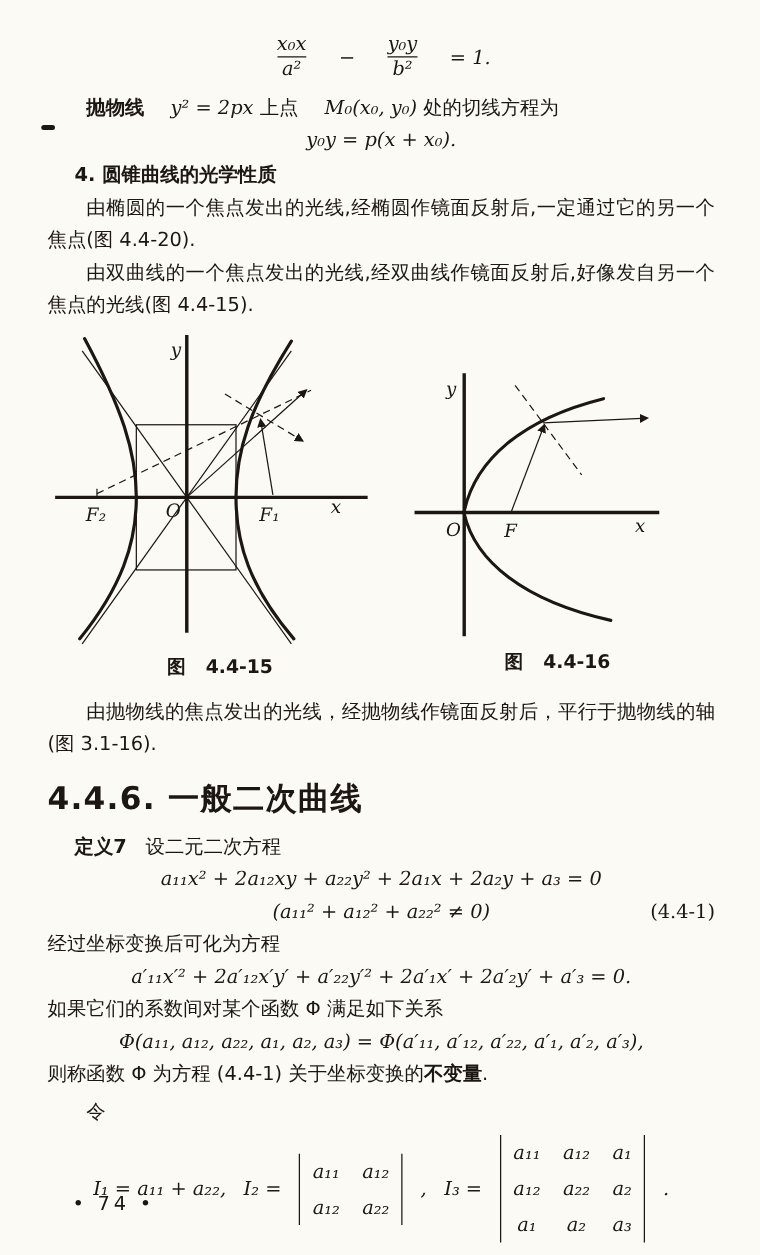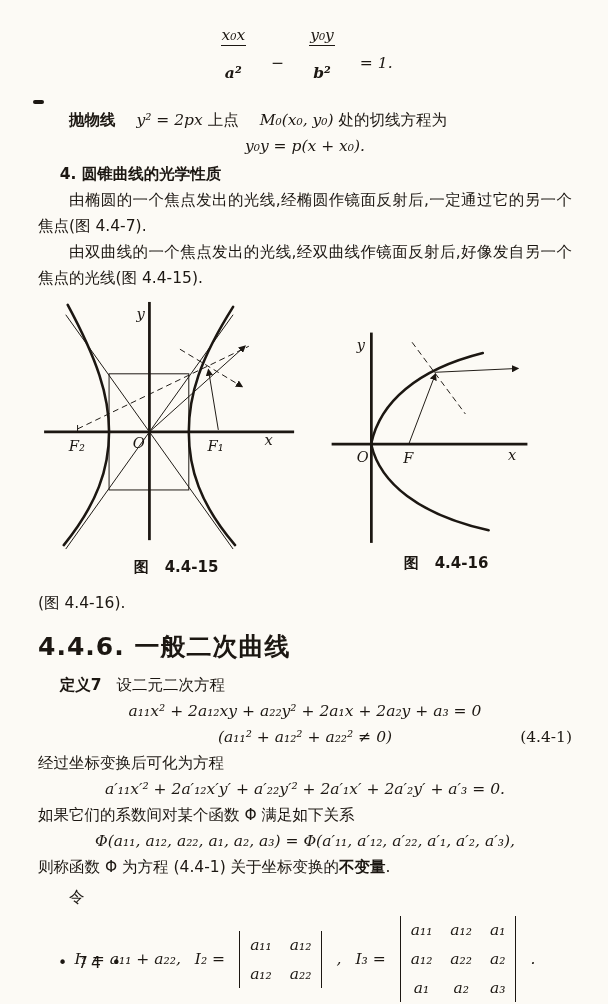--- a/index.html
+++ b/index.html
@@ -18,21 +18,21 @@
   .math-center { text-align:center; font-family:"DejaVu Serif", serif; font-style:italic; }
   .bold { font-weight:700; }
   .indent { text-indent:2em; }
   .fill { text-align:justify; text-align-last:justify; }
   .para-line { white-space:nowrap; }
 
   
   .frac-row { display:flex; justify-content:center; align-items:center; gap:22px;
               font-family:"DejaVu Serif", serif; font-style:italic; margin:6px 0 8px; }
   .frac { display:inline-flex; flex-direction:column; align-items:center; line-height:19px; }
-  .frac .den { border-top:1.4px solid #1c1712; padding:17px 4px;font-weight:bold; }
+  .frac .den { border-top:1.4px solid #1c1712; padding:0 4px; }
   .frac .num { padding:0 4px; }
 
   .opt-heading { font-weight:700; margin-top:2px; }
 
   
   .figures-row { display:flex; justify-content:space-between; align-items:flex-start; margin:8px 0 2px; }
   .fig-block { display:flex; flex-direction:column; align-items:center; }
   .fig-block.right { margin-top:14px; }
   svg { display:block; }
   .ax { stroke:#1c1712; stroke-width:2.8; fill:none; }
@@ -83,21 +83,21 @@
     <span>上点</span>
     <span class="math">M₀(x₀, y₀)</span>
     <span>处的切线方程为</span>
   </div>
   <div class="math-center">y₀y = p(x + x₀).</div>
 
   <div class="opt-heading" style="text-indent:1.4em;">4. 圆锥曲线的光学性质</div>
 
   <div>
     <div class="fill indent">由椭圆的一个焦点发出的光线,经椭圆作镜面反射后,一定通过它的另一个</div>
-    <div>焦点(图 4.4-7).</div>
+    <div>焦点(图 4.4-20).</div>
   </div>
 
   <div>
     <div class="fill indent">由双曲线的一个焦点发出的光线,经双曲线作镜面反射后,好像发自另一个</div>
     <div>焦点的光线(图 4.4-15).</div>
   </div>
 
   <div class="figures-row">
 
     <div class="fig-block">
@@ -151,21 +151,22 @@
         <text class="flab" x="86" y="155">F</text>
       </svg>
       <div class="fig-caption">
         <span>图</span>
         <span>4.4-16</span>
       </div>
     </div>
   </div>
 
   <div style="margin-top:10px;">
-    <div>(图 4.4-16).</div>
+    <div class="fill indent">由抛物线的焦点发出的光线，经抛物线作镜面反射后，平行于抛物线的轴</div>
+    <div>(图 3.1-16).</div>
   </div>
 
   <div class="section-heading">4.4.6. 一般二次曲线</div>
 
   <div class="para-line" style="text-indent:1.4em;">
     <span class="bold">定义7</span>
     <span style="margin-left:10px;">设二元二次方程</span>
   </div>
 
   <div class="math-center">a₁₁x² + 2a₁₂xy + a₂₂y² + 2a₁x + 2a₂y + a₃ = 0</div>

